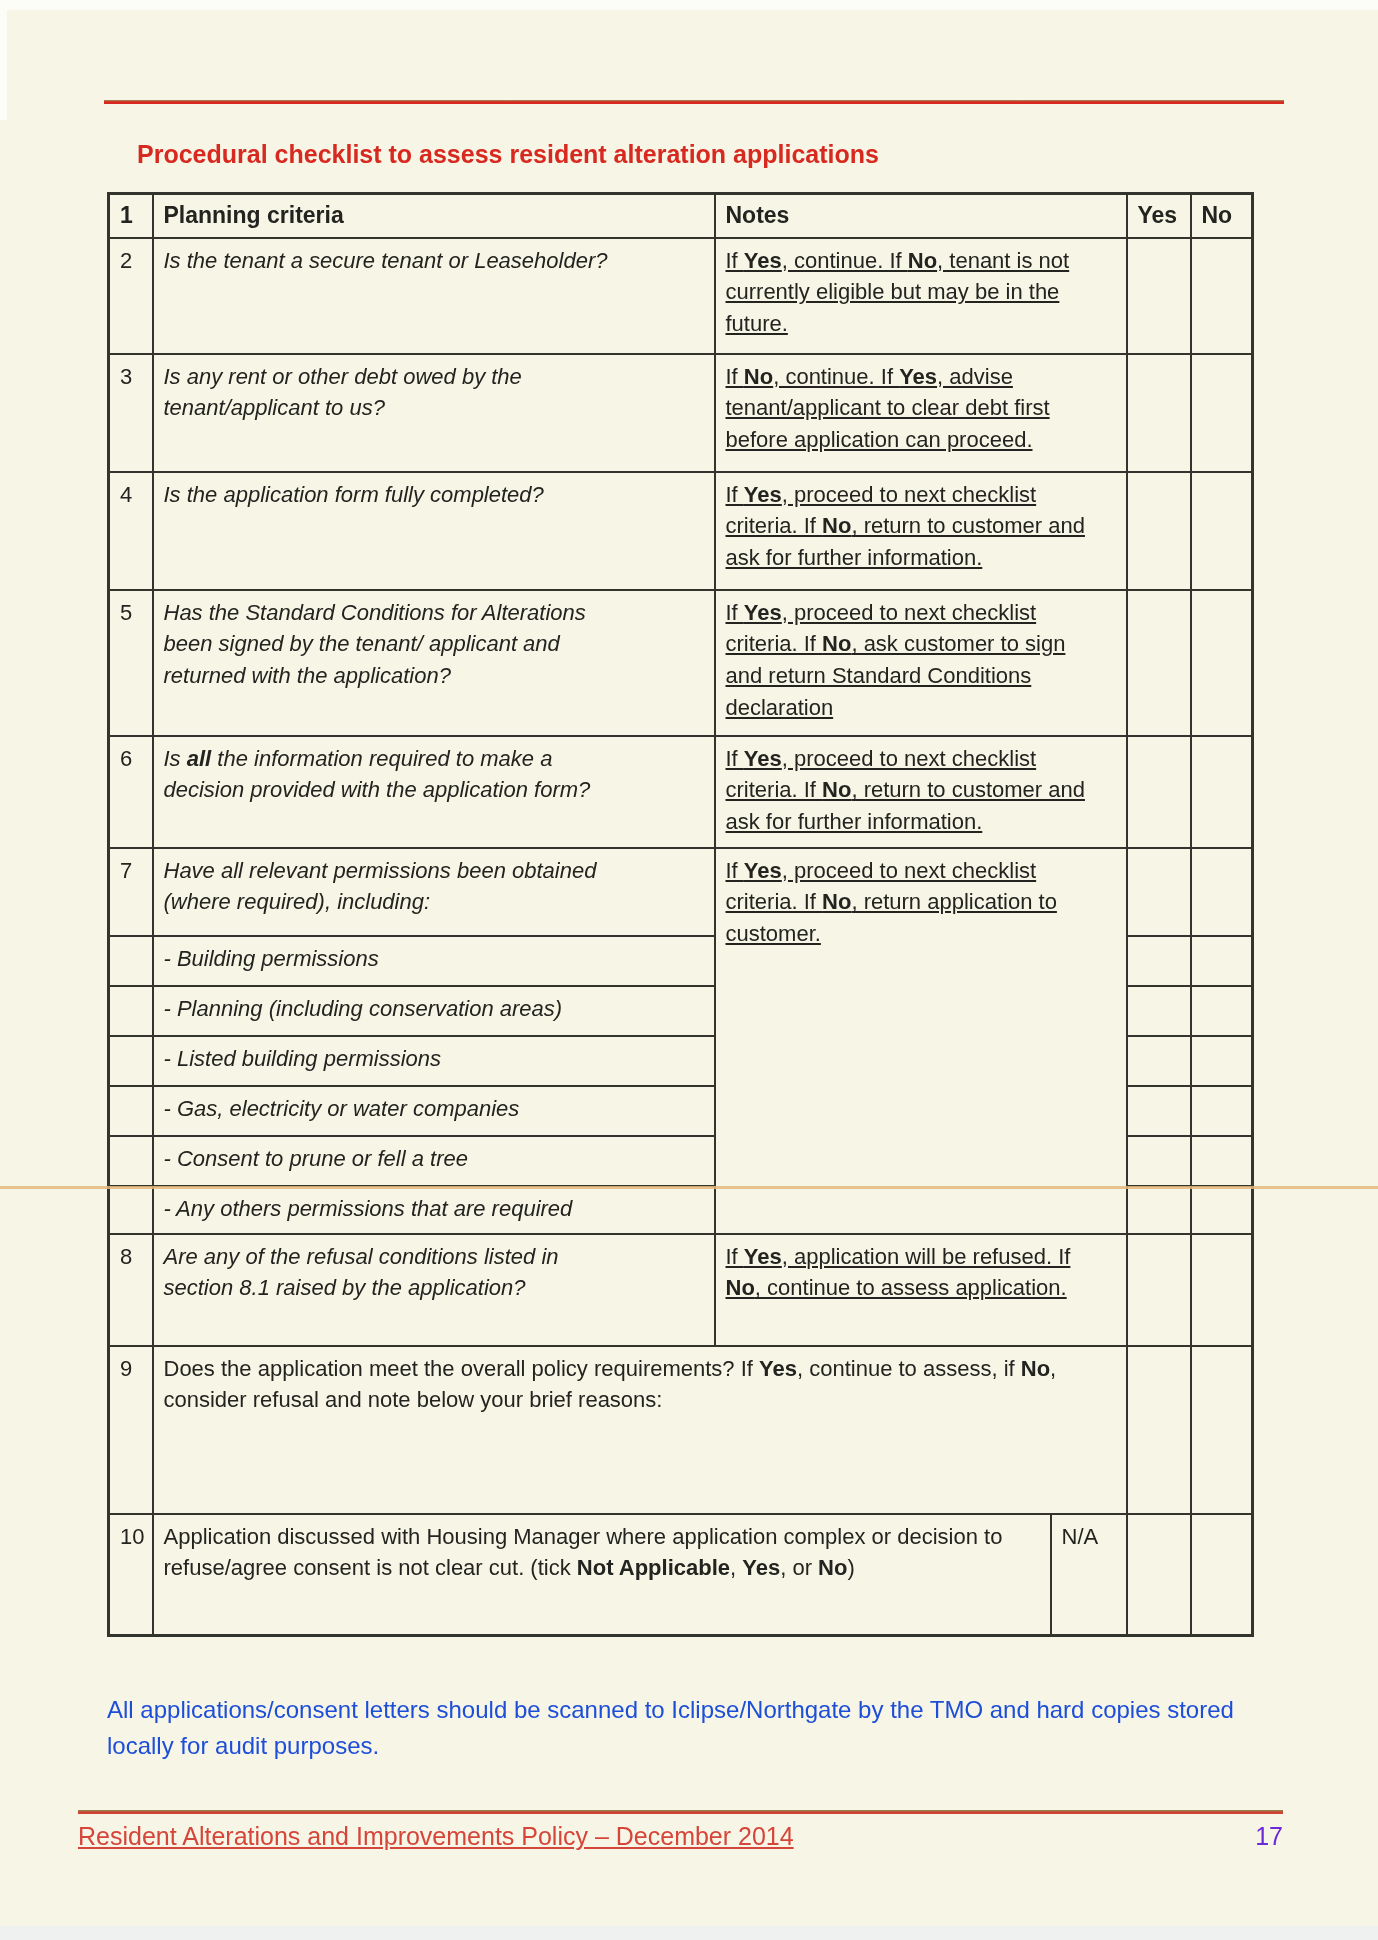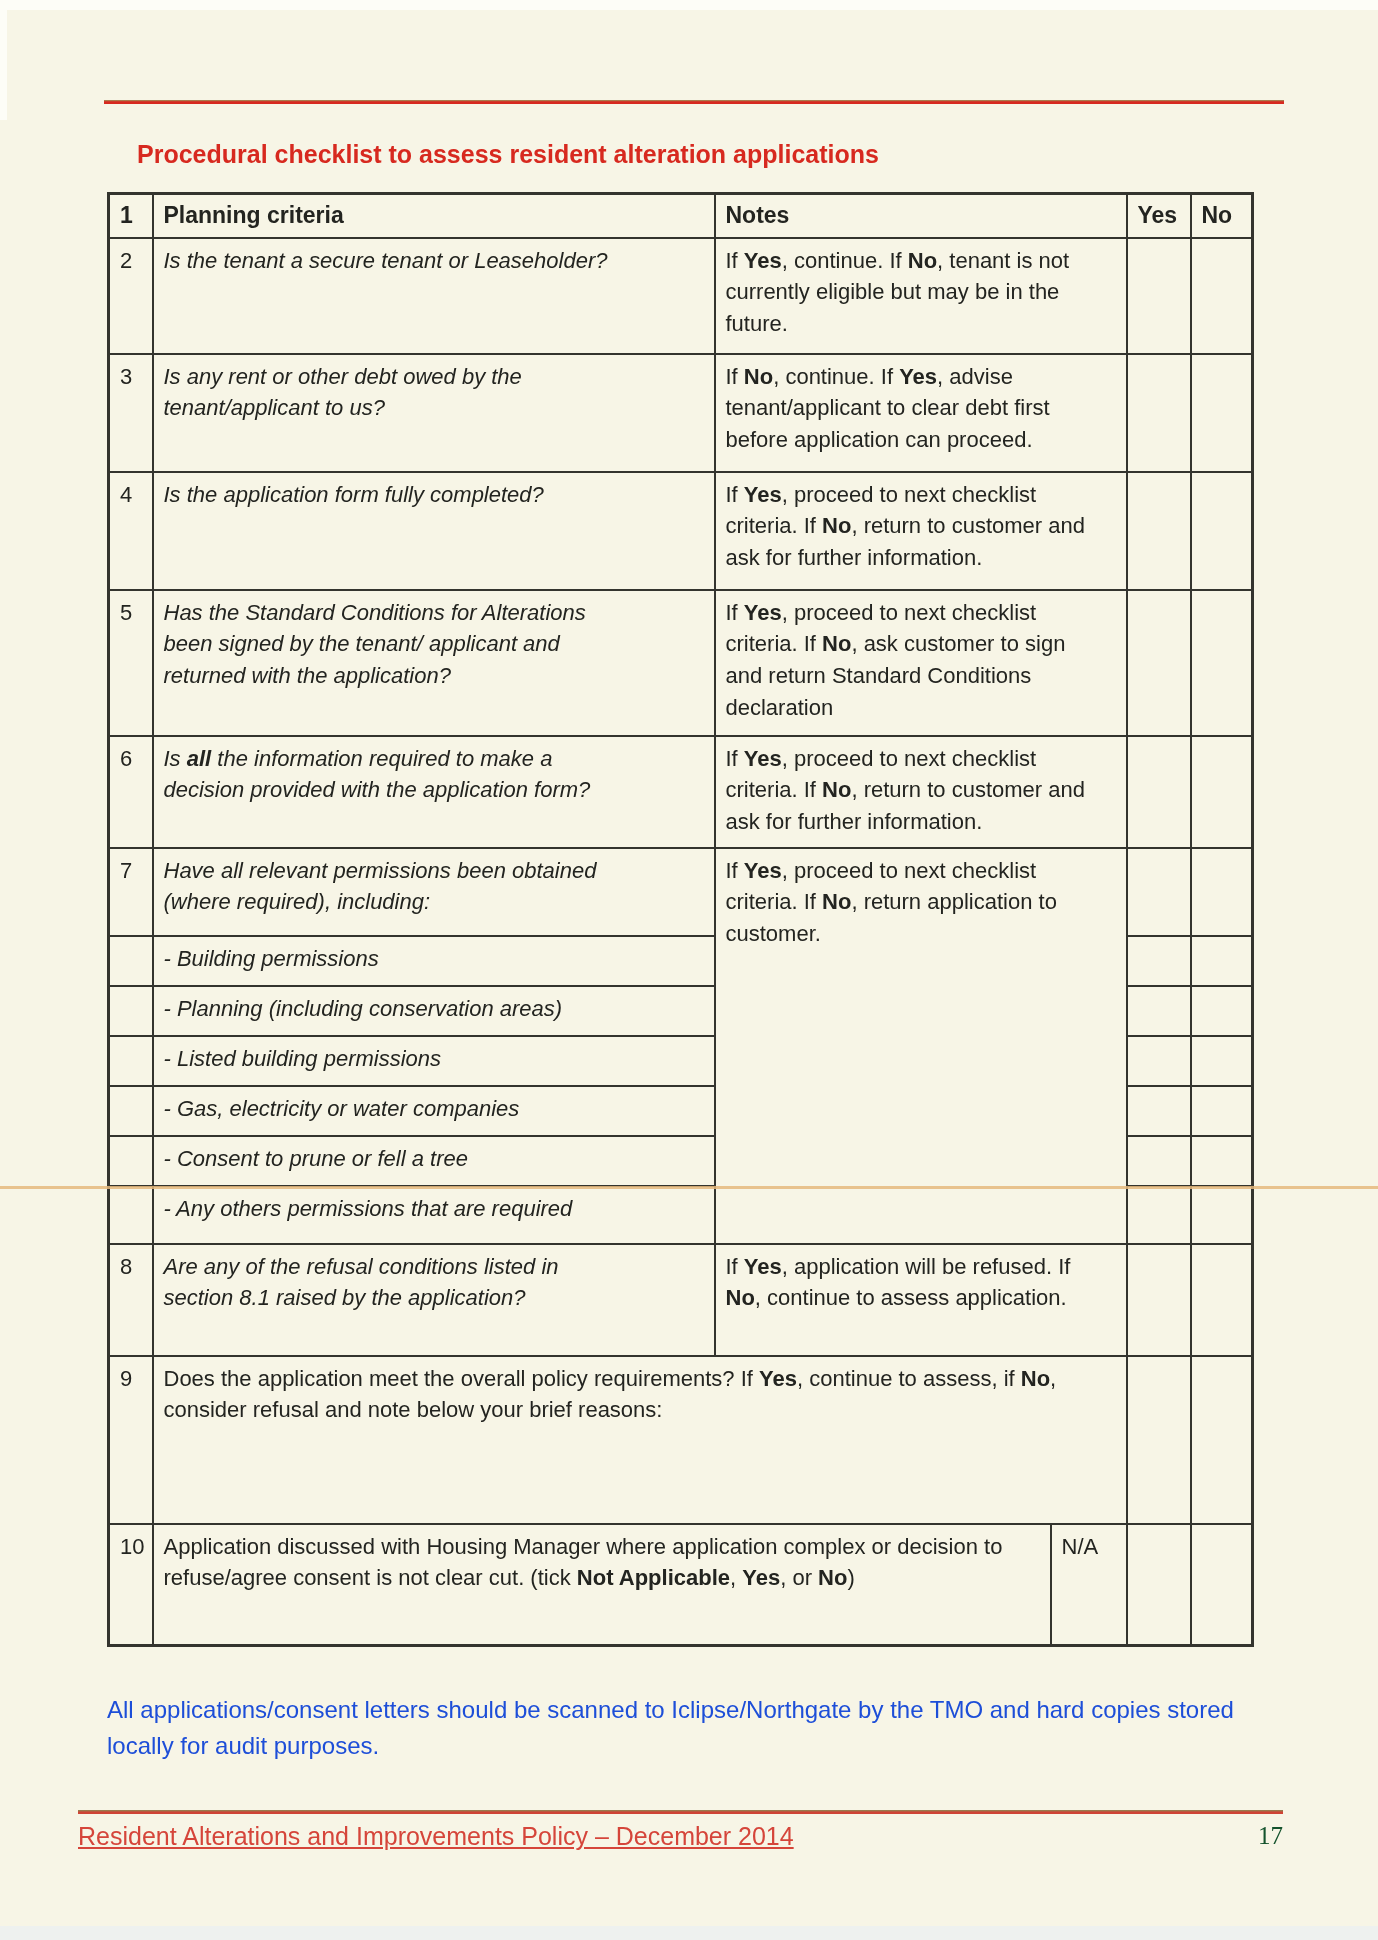--- a/index.html
+++ b/index.html
@@ -38,39 +38,39 @@
     font-size: 22px;
     line-height: 1.45;
     text-align: left;
     font-weight: normal;
     overflow: hidden;
   }
   table.checklist th { font-weight: bold; font-size: 23px; padding-top: 4px; padding-bottom: 4px; }
   td.num, th.num { text-align: center; font-weight: bold; padding-left: 2px; padding-right: 2px; }
   th.tick-h { text-align: left; padding-left: 8px; }
   .crit-txt  { max-width: 470px; font-style: italic; }
-  .note-txt  { max-width: 370px; }
+  .note-txt  { max-width: 370px; text-decoration: underline; }
   .full-txt  { max-width: 935px; }
   .na-cell { text-align: left; padding-left: 8px; }
 
   .footer-note {
     position:absolute; left:107px; top:1692px; width:1150px;
     font-size:24px; line-height:1.5; color:#1d4ed8;
   }
   .rule-bottom {
     position:absolute; left:78px; top:1810px; width:1205px; height:4px;
     background: linear-gradient(to bottom, #8b8a55 0%, #cf4335 55%, #cf4335 100%);
   }
   .footer-title {
     position:absolute; left:78px; top:1822px;
     font-size:25px; color:#d5453a;text-decoration:underline;
   }
   .page-number {
     position:absolute; right:95px; top:1822px;
-    font-size:25px; color:#14532d;font-family:Liberation Serif, serif;
+    font-size:25px; color:#6d28d9;
   }
   .artifact-line {
     position:absolute; left:0; top:1186px; width:1378px; height:3px;
     background:#e5b87c; opacity:0.85;
   }
 </style>
 </head>
 <body>
 
 <div class="edge-top"></div>
@@ -206,21 +206,21 @@
       <td></td>
     </tr>
     <tr style="height:50px">
       <td class="num"></td>
       <td>
             <div class="crit-txt">- Consent to prune or fell a tree</div>
           </td>
       <td></td>
       <td></td>
     </tr>
-    <tr style="height:58px">
+    <tr style="height:48px">
       <td class="num"></td>
       <td>
             <div class="crit-txt">- Any others permissions that are required</div>
           </td>
       <td></td>
       <td></td>
     </tr>
 
     <tr style="height:112px">
       <td class="num">8</td>

